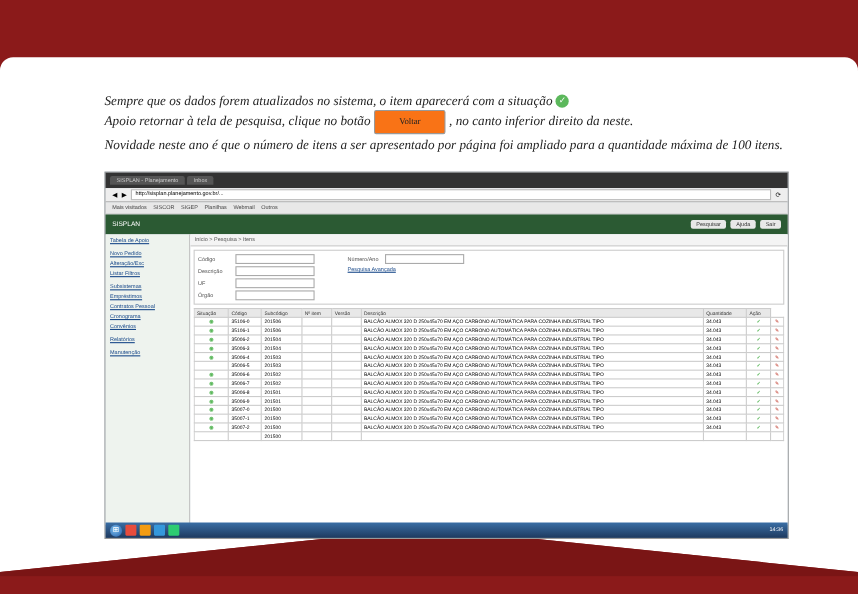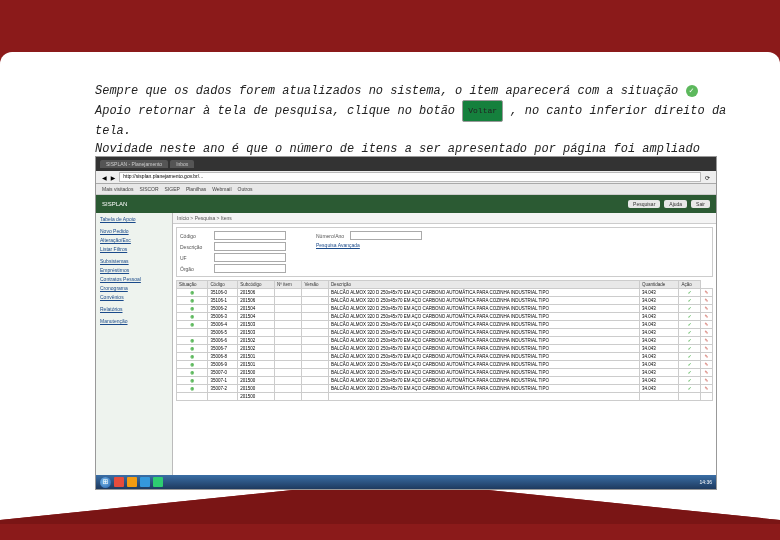--- a/index.html
+++ b/index.html
@@ -1,22 +1,22 @@
 <!DOCTYPE html>
 <html><head>
 <meta charset="utf-8">
 <style>
 body{margin:0;font-family:Arial,sans-serif;background:#fff;width:780px;height:540px;overflow:hidden;position:relative}
 .red-top{position:absolute;top:0;left:0;width:100%;height:70px;background:#8b1a1a}
 .red-top::after{content:"";position:absolute;top:52px;left:0;width:100%;height:22px;background:#fff;border-radius:12px 12px 0 0}
 .red-bot{position:absolute;bottom:0;left:0;width:100%;height:60px;background:#8b1a1a;clip-path:polygon(0 40px,0 100%,100% 100%,100% 40px,50% 0)}
 .red-bot::before{content:"";position:absolute;top:-6px;left:0;width:100%;height:50px;background:#7a1515;clip-path:polygon(0 40px,0 100%,100% 100%,100% 40px,50% 0)}
-.doc-text{position:absolute;top:82px;left:95px;right:51px;font-family:Liberation Mono, monospace;font-style:italic;font-size:12px;line-height:18px;color:#222}
+.doc-text{position:absolute;top:82px;left:95px;right:51px;font-family:Liberation Serif, serif;font-style:italic;font-size:12px;line-height:18px;color:#222}
 .check{display:inline-flex;align-items:center;justify-content:center;width:12px;height:12px;border-radius:50%;background:#5cb85c;color:#fff;font-size:8px;font-style:normal;vertical-align:middle}
-.voltar-btn{display:inline-block;background:#15803d;border:1px solid #999;font-size:8px;font-style:normal;padding:1px 5px;border-radius:2px;vertical-align:middle}
+.voltar-btn{display:inline-block;background:#f97316;border:1px solid #999;font-size:8px;font-style:normal;padding:1px 22px;border-radius:2px;vertical-align:middle}
 .screenshot{position:absolute;top:156px;left:95px;width:620px;height:332px;background:#c8d4dc;border:1px solid #999;font-size:6px}
 .browser-tabs{height:14px;background:#333;display:flex;align-items:center;gap:2px;padding:0 4px;color:#ccc}
 .btab{background:#555;padding:1px 6px;border-radius:2px 2px 0 0;font-size:5px}
 .addrbar{height:12px;background:#eee;display:flex;align-items:center;gap:4px;padding:0 6px;border-bottom:1px solid #aaa}
 .addrbar .url{flex:1;background:#fff;border:1px solid #bbb;height:8px;font-size:5px;padding:0 3px;overflow:hidden;white-space:nowrap}
 .bookmarks{height:10px;background:#e8e8e8;display:flex;gap:6px;padding:0 6px;font-size:5px;color:#444;align-items:center;border-bottom:1px solid #ccc}
 .app-hdr{height:18px;background:#2b5a33;color:#fff;display:flex;align-items:center;justify-content:space-between;padding:0 6px}
 .app-hdr-right{display:flex;gap:4px}
 .hbtn{background:#e8e8e8;color:#333;padding:1px 5px;border-radius:2px;font-size:5px}
 .content{display:flex;height:calc(100% - 68px)}
@@ -47,22 +47,22 @@
 <body>
 
 <div class="red-top"></div>
 <div class="red-bot"></div>
 
 <div class="doc-text">
   <span>Sempre que os dados forem atualizados no sistema, o item aparecerá com a situação </span>
   <span class="check">✓</span><br>
   <span>Apoio retornar à tela de pesquisa, clique no botão </span>
   <span class="voltar-btn">Voltar</span>
-  <span> , no canto inferior direito da tela.</span><br>
-  <span>Novidade neste ano é que o número de itens a ser apresentado por página foi ampliado para a quantidade máxima de 300 itens.</span>
+  <span> , no canto inferior direito da neste.</span><br>
+  <span>Novidade neste ano é que o número de itens a ser apresentado por página foi ampliado para a quantidade máxima de 100 itens.</span>
 </div>
 
 <div class="screenshot">
   <div class="browser-tabs">
     <span class="btab">SISPLAN - Planejamento</span>
     <span class="btab">Inbox</span>
   </div>
   <div class="addrbar">
     <span>◀</span>
     <span>▶</span>

